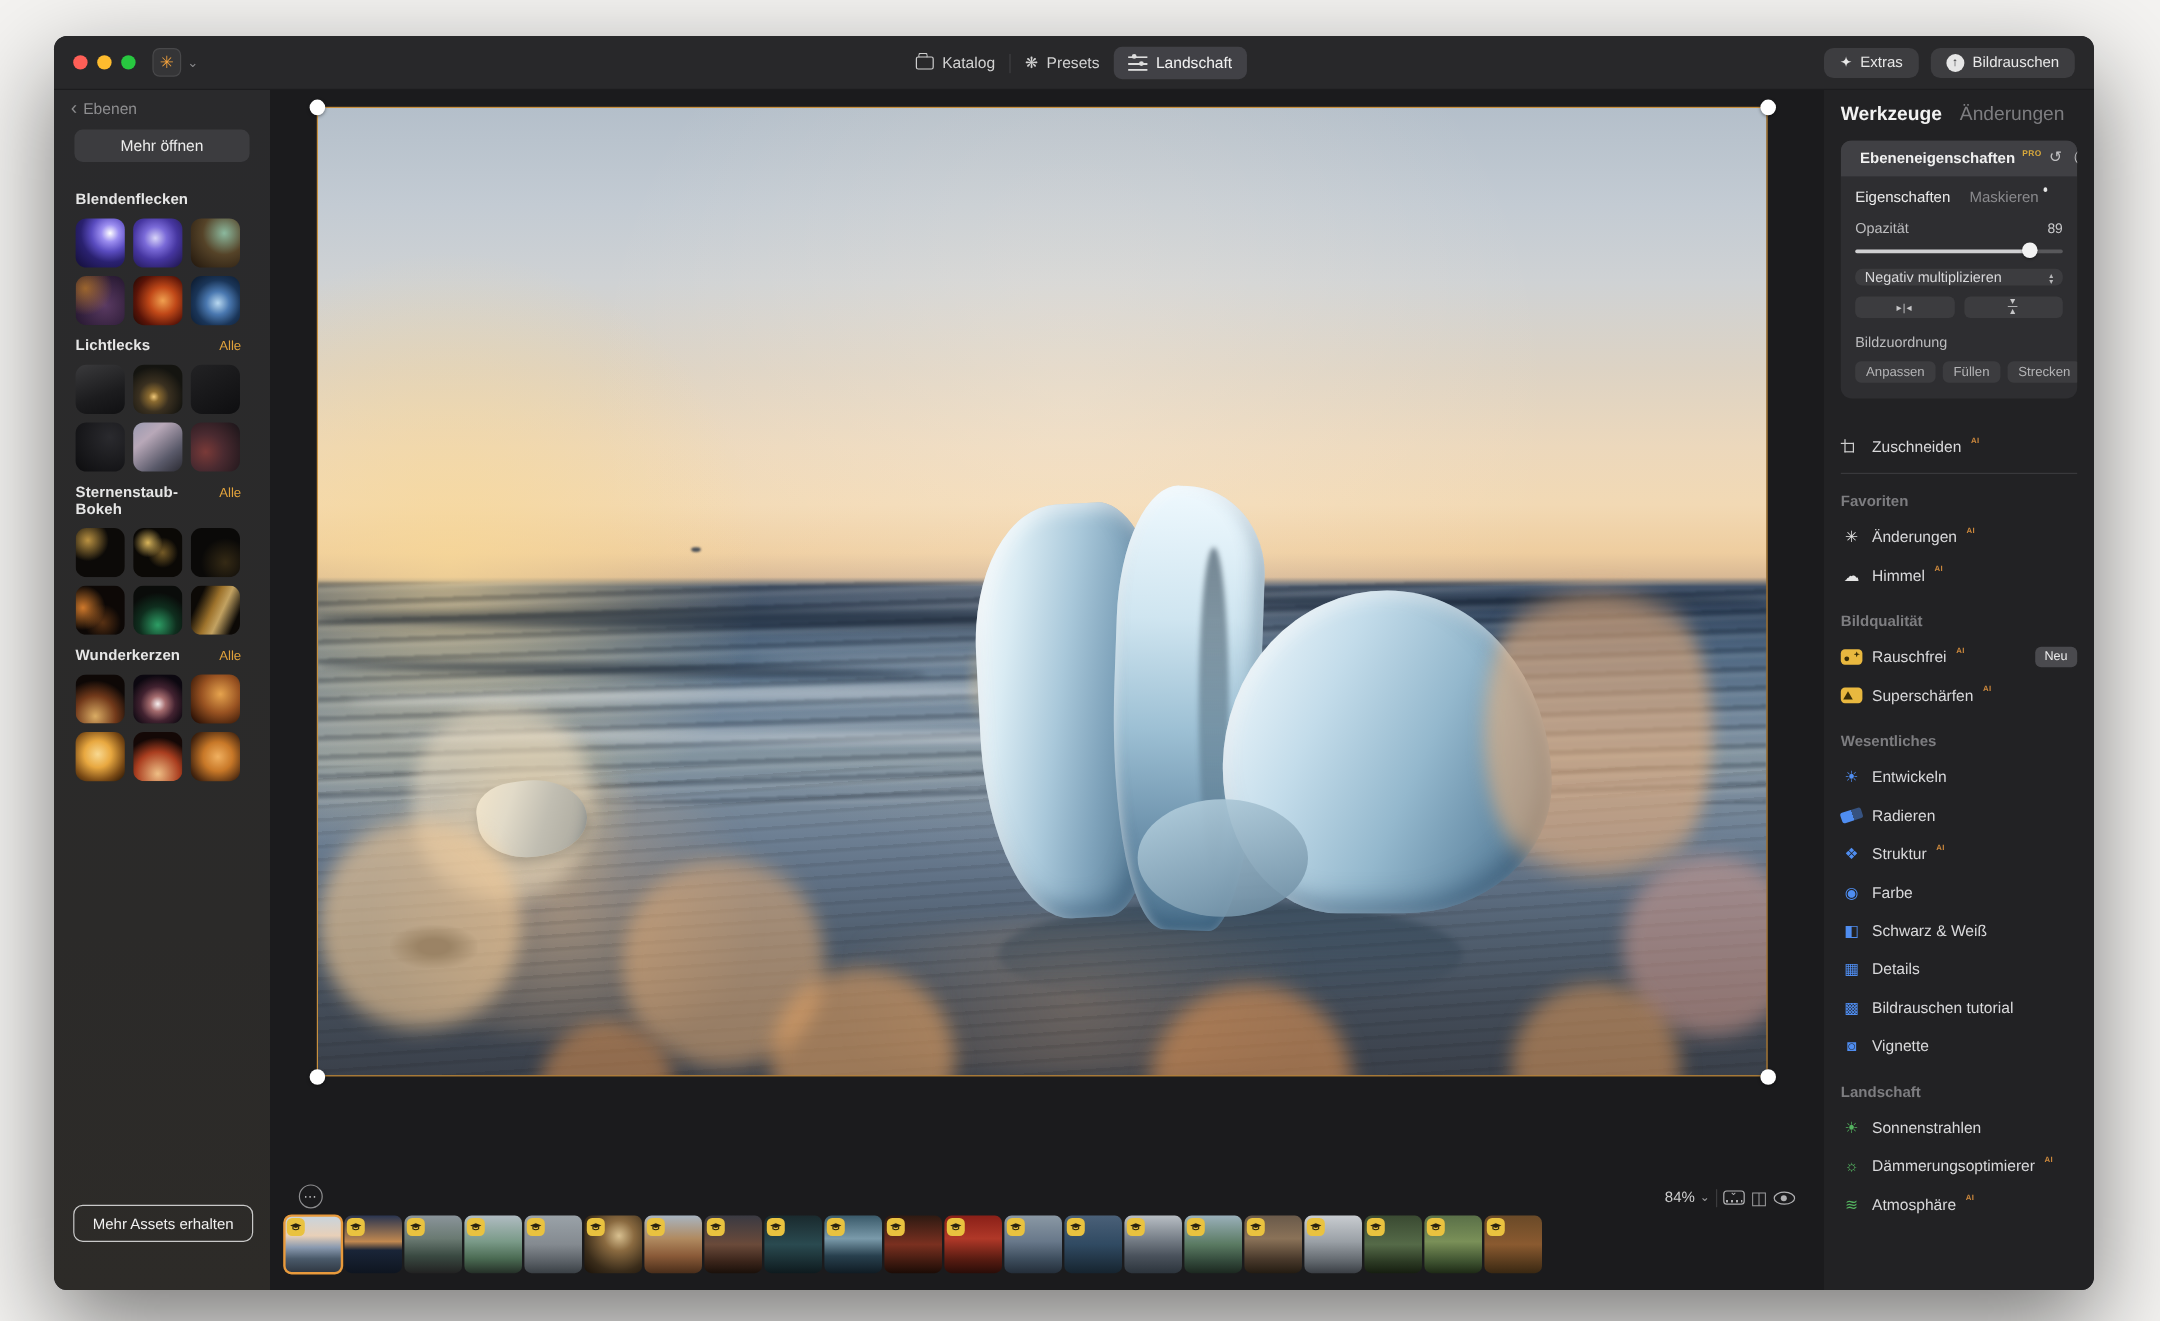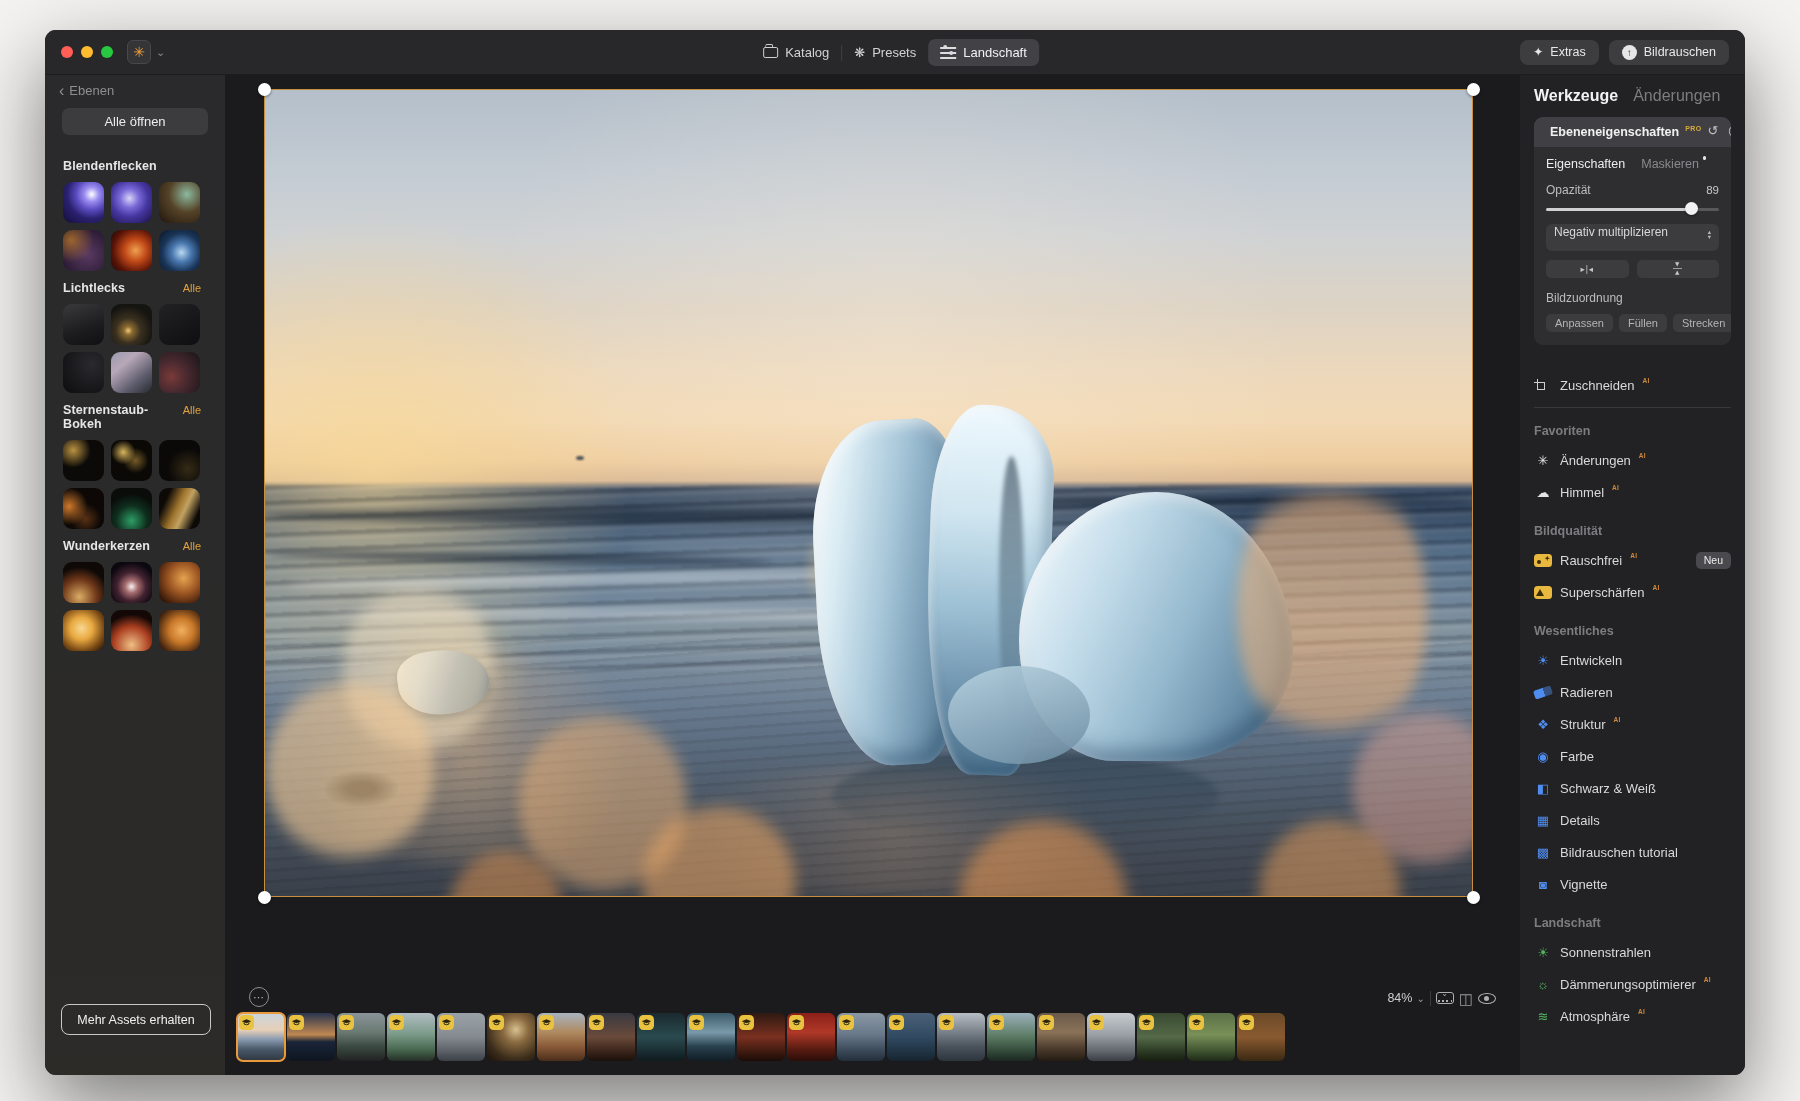--- a/index.html
+++ b/index.html
@@ -108,21 +108,21 @@
   .prop-tabs { display:flex; gap:16px; align-items:center; height:30px; }
   .prop-tab { font-size:12.5px; color:#8a8a8d; }
   .prop-tab.active { color:#ececec; }
   .mask-dot { width:3.5px; height:3.5px; border-radius:50%; background:#e6e6e6; transform:translate(-12px,-6px); }
   .op-row { display:flex; align-items:baseline; margin-top:4px; }
   .op-label { color:#bdbdbf; font-size:12px; }
   .op-value { margin-left:auto; color:#c9c9cb; font-size:11.5px; }
   .slider { position:relative; height:14px; margin-top:5px; }
   .slider-track { position:absolute; left:0; right:0; top:6px; height:2.6px; border-radius:2px; background:linear-gradient(90deg,#d0d0d2 0 84%,#2e2e31 84% 87%,#58585b 87%); }
   .slider-knob { position:absolute; left:84%; top:0; width:13px; height:13px; border-radius:50%; background:#f2f2f2; transform:translateX(-6px); box-shadow:0 1px 2px rgba(0,0,0,.4); }
-  .dropdown { margin-top:8px; height:27px; background:#3c3c3f; border-radius:6px; display:flex; align-items:flex-end; padding:12px 8px; }
+  .dropdown { margin-top:8px; height:14px; background:#3c3c3f; border-radius:6px; display:flex; align-items:flex-end; padding:0 8px; }
   .dd-label { color:#d8d8da; font-size:12px; }
   .dd-stepper { margin-left:auto; display:flex; flex-direction:column; line-height:5px; color:#b8b8ba; font-size:6.5px; }
   .flip-row { display:flex; gap:8px; margin-top:9px; }
   .flip-btn { flex:1; height:18px; background:#3c3c3f; border-radius:5px; display:flex; align-items:center; justify-content:center; color:#c6c6c8; font-size:8.5px; letter-spacing:1px; }
   .flip-v-inner { display:inline-block; transform:rotate(90deg); }
   .map-label { color:#bdbdbf; font-size:12px; margin-top:13px; }
   .map-row { display:flex; gap:6px; margin-top:9px; }
   .map-btn { height:18px; background:#3c3c3f; border-radius:5px; color:#b4b4b6; font-size:11px; display:flex; align-items:center; justify-content:center; padding:0 9px; }
 
   .tools { margin-top:24px; }
@@ -190,21 +190,21 @@
       </div>
     </div>
 
     <div class="main">
 
       <div class="sidebar">
         <div class="back-row">
           <span class="back-chevron">‹</span>
           <span>Ebenen</span>
         </div>
-        <div class="open-btn">Alle öffnen</div>
+        <div class="open-btn">Mehr öffnen</div>
         <div class="asset-scroll" id="asset-sections">
             <div class="sec-head">
               <span class="sec-title">Blendenflecken</span>
             </div>
             <div class="thumb-grid">
               <div class="athumb" style="background: radial-gradient(circle at 70% 30%, rgb(255, 255, 255) 0%, rgb(155, 141, 240) 18%, rgb(90, 76, 192) 38%, rgb(42, 33, 112) 60%, rgb(18, 13, 53) 100%);"></div>
               <div class="athumb" style="background: radial-gradient(circle at 45% 40%, rgb(216, 212, 248) 0%, rgb(122, 106, 216) 28%, rgb(70, 54, 160) 55%, rgb(26, 18, 69) 100%);"></div>
               <div class="athumb" style="background: radial-gradient(circle at 68% 30%, rgba(150, 200, 170, 0.9) 0%, rgba(90, 70, 40, 0.9) 45%, rgb(32, 21, 12) 100%);"></div>
               <div class="athumb" style="background: radial-gradient(circle at 20% 25%, rgba(200, 130, 40, 0.7), rgba(0, 0, 0, 0) 50%), radial-gradient(circle at 60% 60%, rgb(90, 58, 98), rgb(26, 16, 37));"></div>
               <div class="athumb" style="background: radial-gradient(circle at 60% 50%, rgb(240, 160, 80) 0%, rgb(192, 72, 24) 35%, rgb(90, 20, 8) 70%, rgb(28, 8, 4) 100%);"></div>

